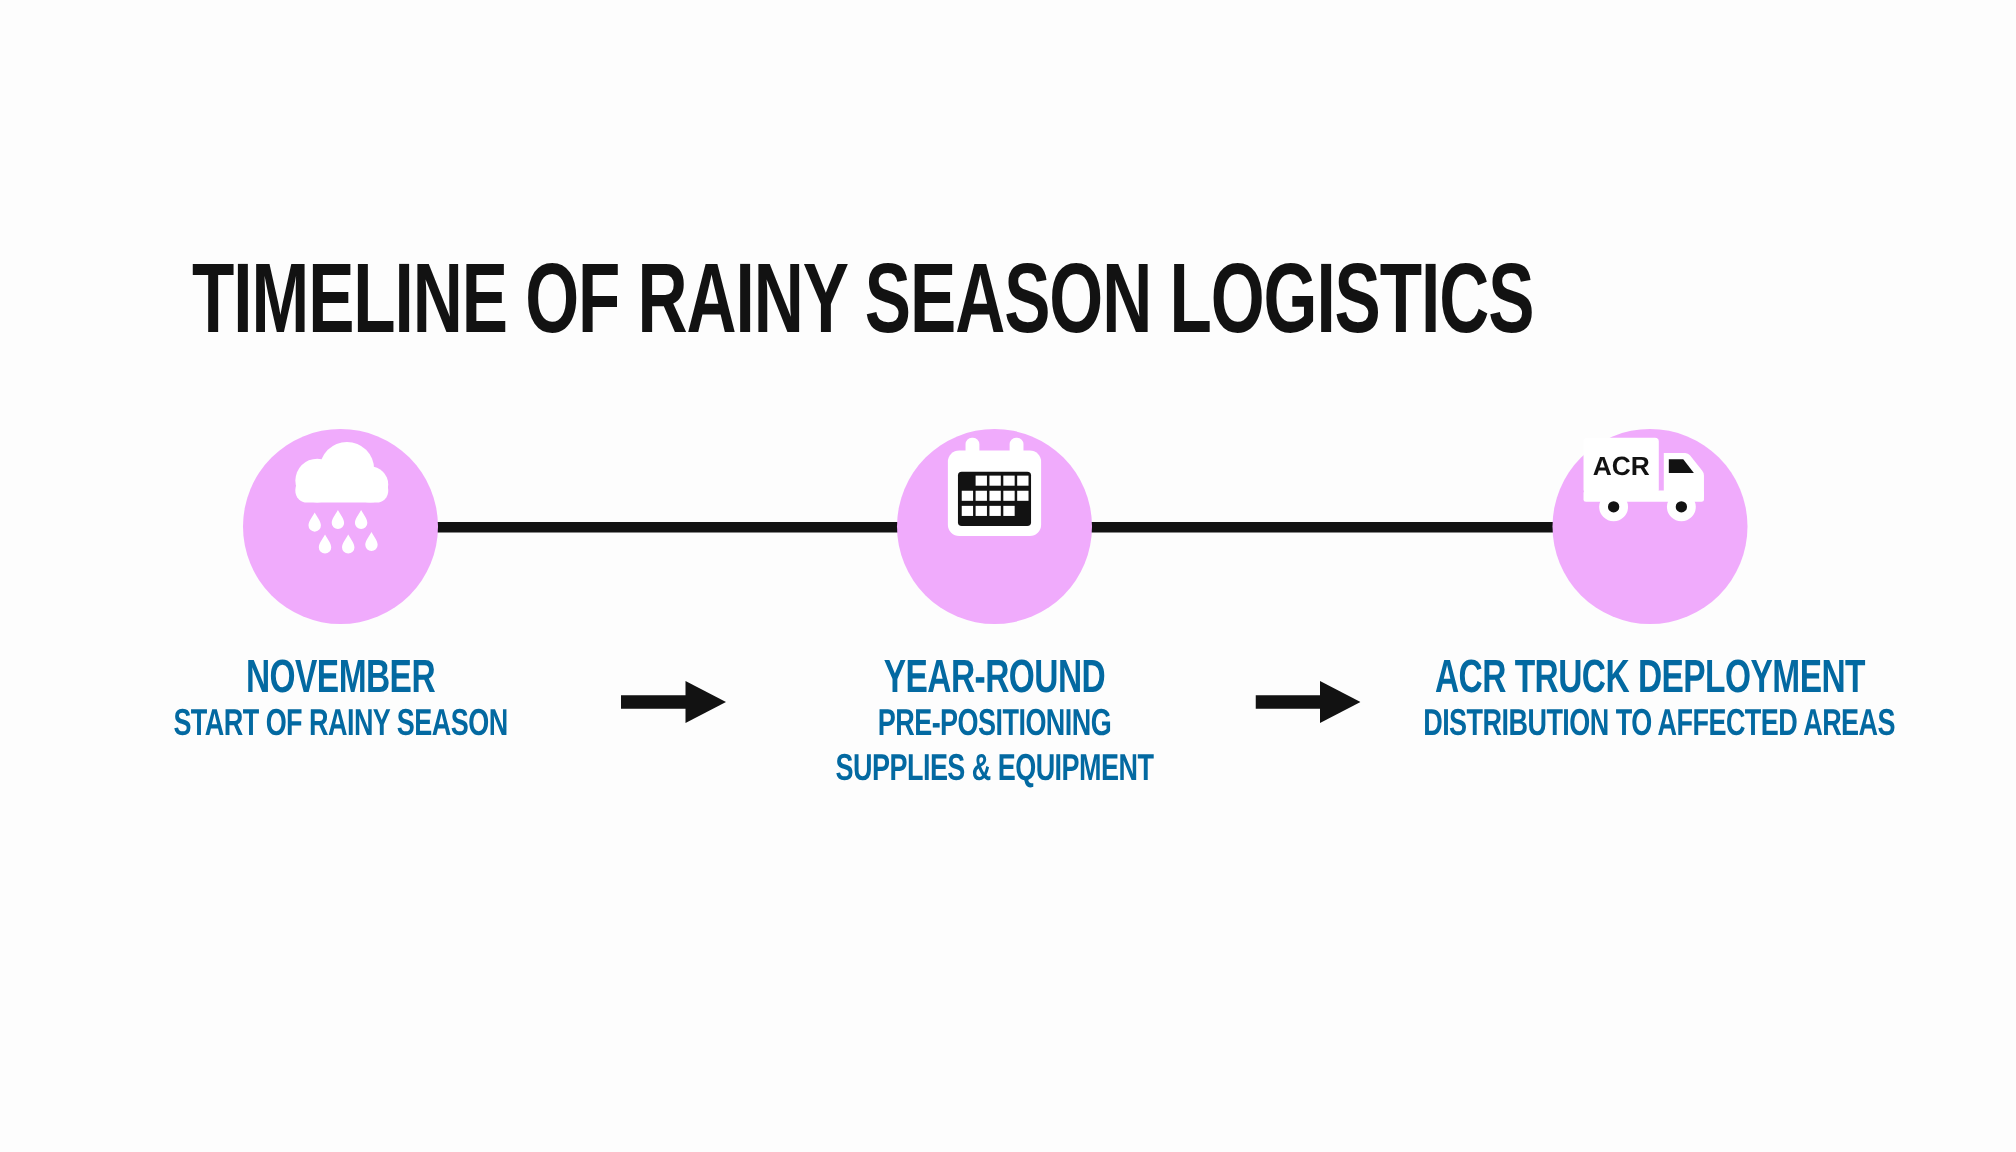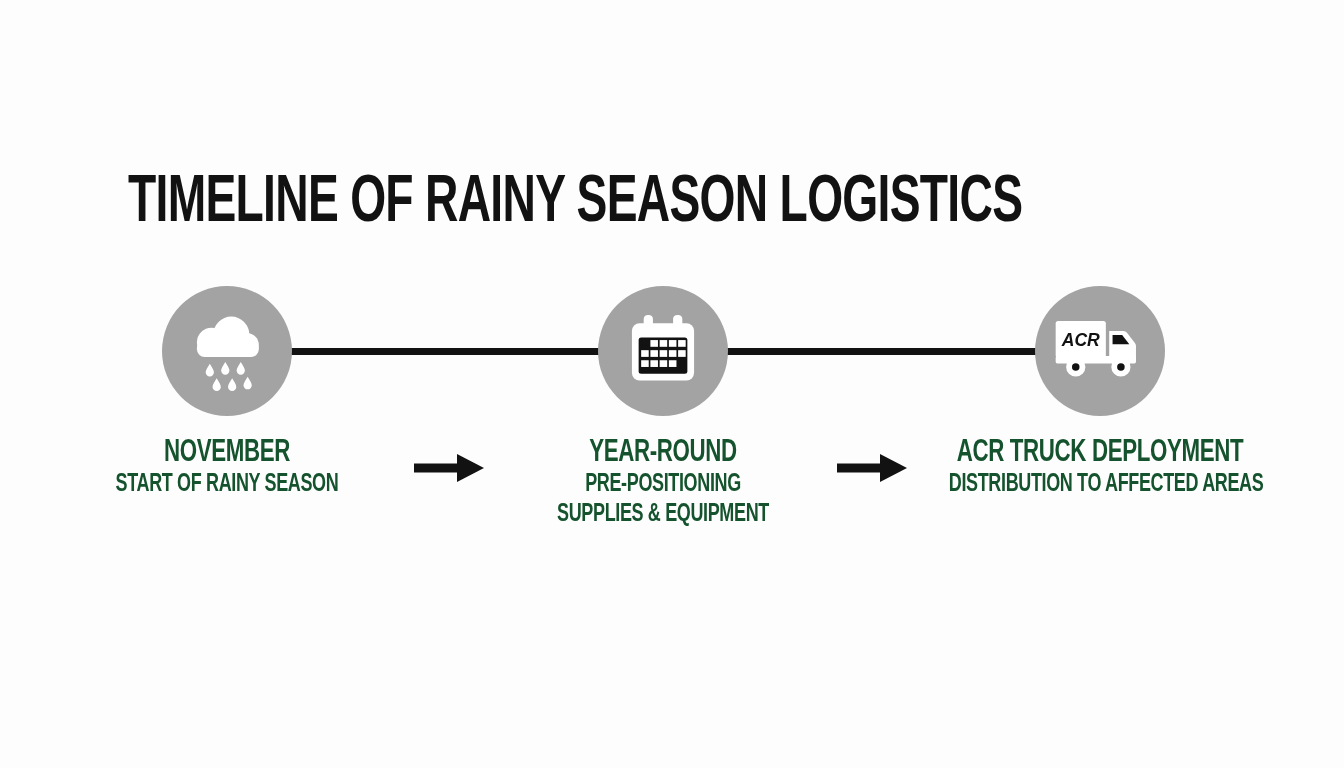--- a/index.html
+++ b/index.html
@@ -33,35 +33,34 @@
     width: 873px;
     height: 7px;
     background: #121212;
   }
   .node-circle {
     position: absolute;
     top: 286px;
     width: 130px;
     height: 130px;
     border-radius: 50%;
-    background: #a3a3a3;
+    background: #f0abfc;
     display: flex;
-    align-items: center;
+    align-items: flex-start;
     justify-content: center;
-    font-style: italic;
   }
   .node-circle.c1 { left: 162px; }
   .node-circle.c2 { left: 598px; }
   .node-circle.c3 { left: 1035px; }
   .label-block {
     position: absolute;
     top: 434px;
     width: 420px;
     text-align: center;
-    color: #14532d;
+    color: #0369a1;
   }
   .label-block.l1 { left: 17px; }
   .label-block.l2 { left: 453px; }
   .label-block.l3 { left: 890px; }
   .label-heading {
     display: block;
     font-size: 31px;
     font-weight: bold;
     line-height: 33px;
     letter-spacing: -0.5px;

